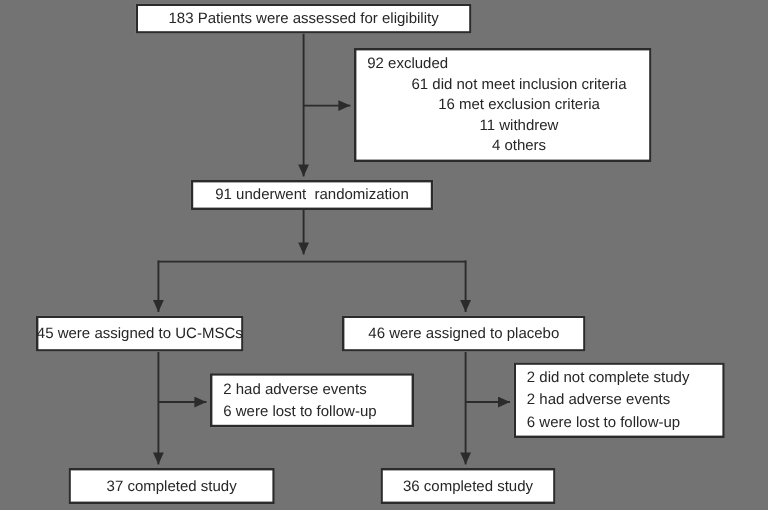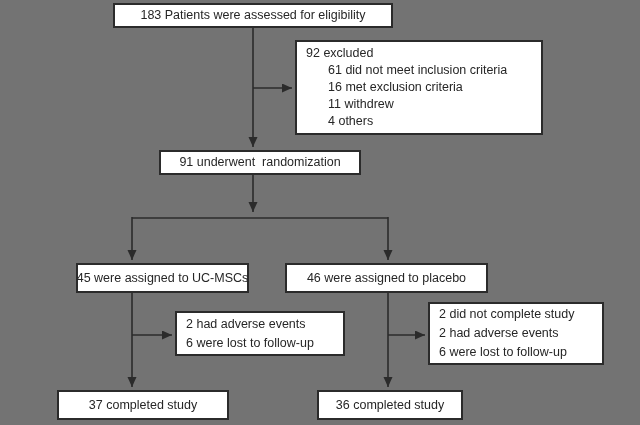--- a/index.html
+++ b/index.html
@@ -49,20 +49,21 @@
   }
   .lbl {
     white-space: pre;
     line-height: 17px;
   }
   .list2 .lbl {
     line-height: 19px;
   }
   .indent {
     padding-left: 22px;
+    text-align: center;
   }
 </style>
 </head>
 <body>
 
 <div class="stage">
 
   <svg class="wires" width="640" height="425" viewBox="0 0 640 425" aria-hidden="true">
     <defs>
       <marker id="ah" markerUnits="userSpaceOnUse" markerWidth="11" markerHeight="10" refX="10" refY="4.5" orient="auto">
@@ -90,21 +91,21 @@
     <div class="lbl indent">61 did not meet inclusion criteria</div>
     <div class="lbl indent">16 met exclusion criteria</div>
     <div class="lbl indent">11 withdrew</div>
     <div class="lbl indent">4 others</div>
   </div>
 
   <div class="box center" style="left:140px; top:150px; width:202px; height:25px;margin-left:19px;">
     <span class="lbl">91 underwent  randomization</span>
   </div>
 
-  <div class="box center" style="left:30px; top:263px; width:173px; height:30px;margin-left:46px;">
+  <div class="box center" style="left:30px; top:263px; width:173px; height:30px;">
     <span class="lbl">45 were assigned to UC-MSCs</span>
   </div>
 
   <div class="box center" style="left:285px; top:263px; width:203px; height:30px;">
     <span class="lbl">46 were assigned to placebo</span>
   </div>
 
   <div class="box list list2" style="left:175px; top:311px; width:170px; height:45px;">
     <div class="lbl">2 had adverse events</div>
     <div class="lbl">6 were lost to follow-up</div>

